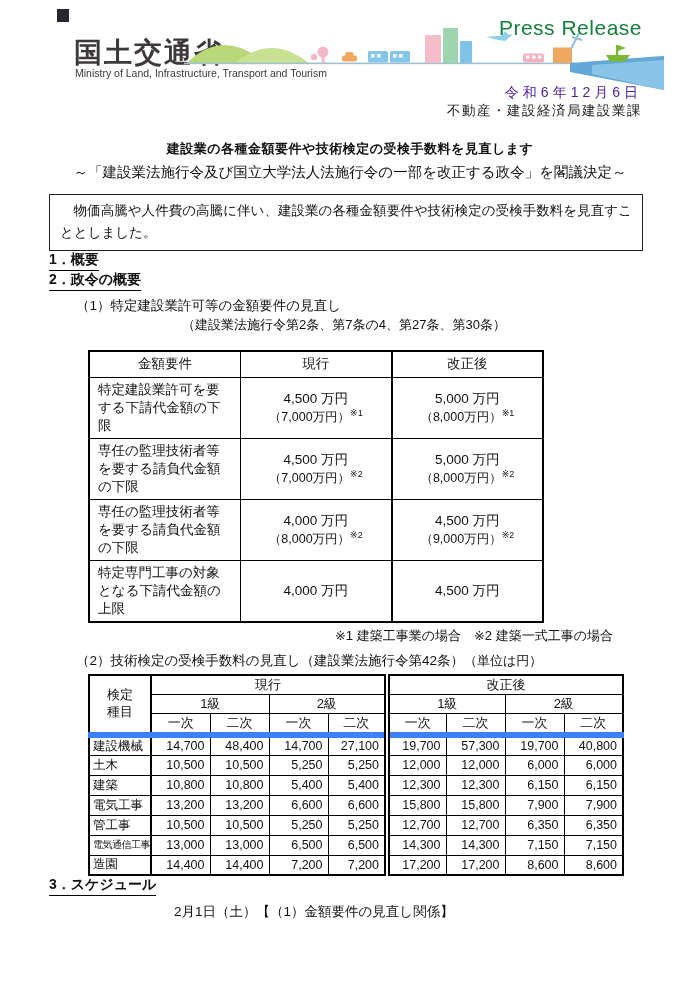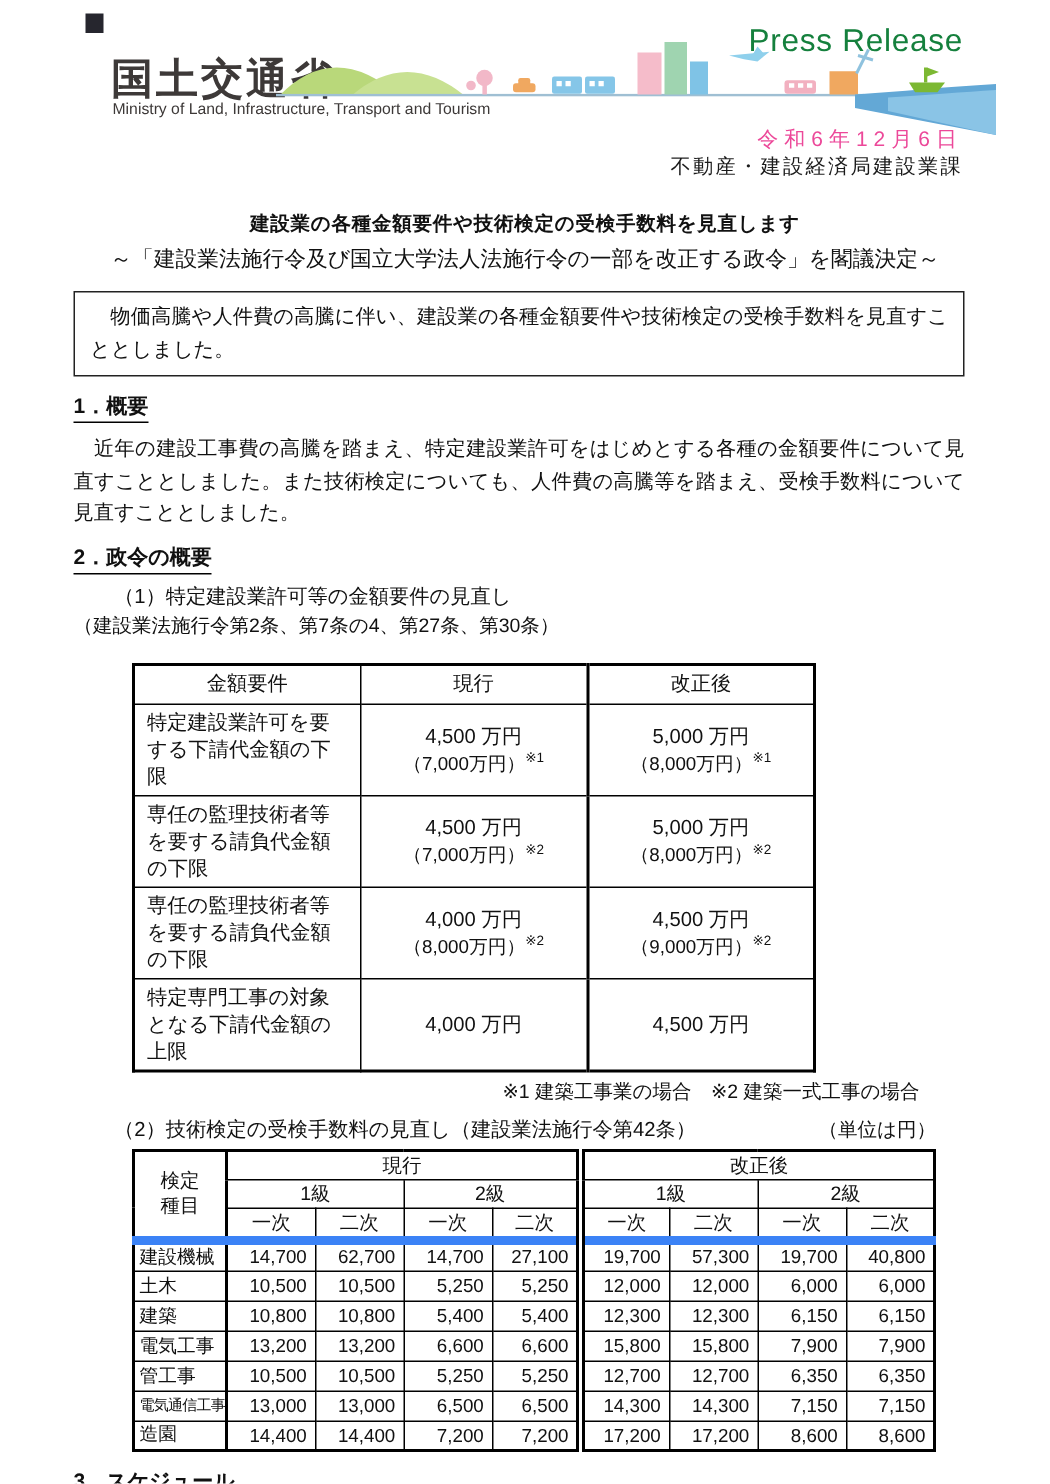--- a/index.html
+++ b/index.html
@@ -9,37 +9,37 @@
     font-family: "Liberation Sans", "DejaVu Sans", sans-serif;
     color: #111; overflow: hidden; background:#fff;
   }
   
   .header { position: relative; height: 124px; }
   .corner-mark { position:absolute; left:57px; top:9px; width:12px; height:13px; background:#26262e; }
   .logo-title { position:absolute; left:74px; top:34px; font-size:28px; font-weight:bold; letter-spacing:2px; color:#3d3938; }
   .logo-sub { position:absolute; left:75px; top:67px; font-size:10.5px; color:#3d3938; }
   .press-release { position:absolute; right:58px; top:16px; font-size:21px; color:#15803d; letter-spacing:0.5px; }
   .header-art { position:absolute; left:168px; top:24px; }
-  .date-line { position:absolute; right:58px; top:84px; font-size:14px; letter-spacing:4px; color:#ec4899;text-align:center; }
+  .date-line { position:absolute; right:58px; top:84px; font-size:14px; letter-spacing:4px; color:#4c1d95;text-align:center; }
   .dept-line { position:absolute; right:58px; top:102px; font-size:13.5px; letter-spacing:1.5px; color:#1a1a1a; }
   
   .doc-title { margin-top:16px; text-align:center; font-size:13px; font-weight:bold; letter-spacing:0.5px; }
   .doc-subtitle { margin-top:5px; text-align:center; font-size:14.5px; }
   
   .lead-box { margin:12px 57px 0 49px; border:1.5px solid #222; padding:5px 10px 7px; }
   .lead-box p { font-size:13.5px; line-height:1.6; text-align:justify; }
   
   .sec { margin:0 57px 0 49px; }
-  .sec-heading { margin-top:11px; font-size:14px; font-weight:bold; }
+  .sec-heading { font-size:14px; font-weight:bold; }
   .sec-heading span { display:inline-block; border-bottom:1.5px solid #000; padding-bottom:1px; }
   .body-text { margin:6px 0 0 0; font-size:13.5px; line-height:1.58; text-align:justify; }
   .sub-title { margin:6px 0 0 27px; font-size:13.5px; }
-  .law-note { text-align:left; margin:1px 4px 16px 0; font-size:13px; }
+  .law-note { text-align:center; margin:1px 4px 16px 0; font-size:13px; }
   .footnote { text-align:right; margin:4px 30px 0 0; font-size:13px; }
-  .sub2-row { display:flex; justify-content:space-between; margin-top:7px; font-size:13.5px; }
+  .sub2-row { display:flex; justify-content:flex-start; margin-top:7px; font-size:13.5px; }
   .sub2-row .left { margin-left:27px; }
   .sub2-row .right { margin-right:19px; font-size:13px; }
   
   table { border-collapse:collapse; }
   .t1 { margin:3px 0 0 39px; width:456px; border:2px solid #000; table-layout:fixed; font-size:13.5px; }
   .t1 th, .t1 td { border:1px solid #000; }
   .t1 th { font-weight:normal; text-align:center; height:26px; font-size:13.5px; }
   .t1 td.lbl { padding:3px 8px; height:39px; }
   .t1 td.money { text-align:center; line-height:1.32; padding:2px 2px; }
   .t1 tr.single td { height:24px; }
@@ -131,21 +131,20 @@
 
 <div class="doc-title">建設業の各種金額要件や技術検定の受検手数料を見直します</div>
 <div class="doc-subtitle">～「建設業法施行令及び国立大学法人法施行令の一部を改正する政令」を閣議決定～</div>
 
 <div class="lead-box">
   <p>　物価高騰や人件費の高騰に伴い、建設業の各種金額要件や技術検定の受検手数料を見直すこととしました。</p>
 </div>
 
 <div class="sec">
   <div class="sec-heading"><span>1．概要</span></div>
-  <p class="body-text">　近年の建設工事費の高騰を踏まえ、特定建設業許可をはじめとする各種の金額要件について見直すこととしました。また技術検定についても、人件費の高騰等を踏まえ、受検手数料について見直すこととしました。</p>
 </div>
 
 <div class="sec">
   <div class="sec-heading"><span>2．政令の概要</span></div>
   <div class="sub-title">（1）特定建設業許可等の金額要件の見直し</div>
   <div class="law-note">（建設業法施行令第2条、第7条の4、第27条、第30条）</div>
 
   <table class="t1">
     <thead>
       <tr>
@@ -229,21 +228,21 @@
         <th class="sep">一次</th>
         <th>二次</th>
         <th>一次</th>
         <th>二次</th>
       </tr>
     </thead>
     <tbody>
       <tr>
         <td class="lbl">建設機械</td>
         <td class="num after-label">14,700</td>
-        <td class="num">62,700</td>
+        <td class="num">48,400</td>
         <td class="num">14,700</td>
         <td class="num">27,100</td>
         <td class="num sep">19,700</td>
         <td class="num">57,300</td>
         <td class="num">19,700</td>
         <td class="num">40,800</td>
       </tr>
       <tr>
         <td class="lbl">土木</td>
         <td class="num after-label">10,500</td>

